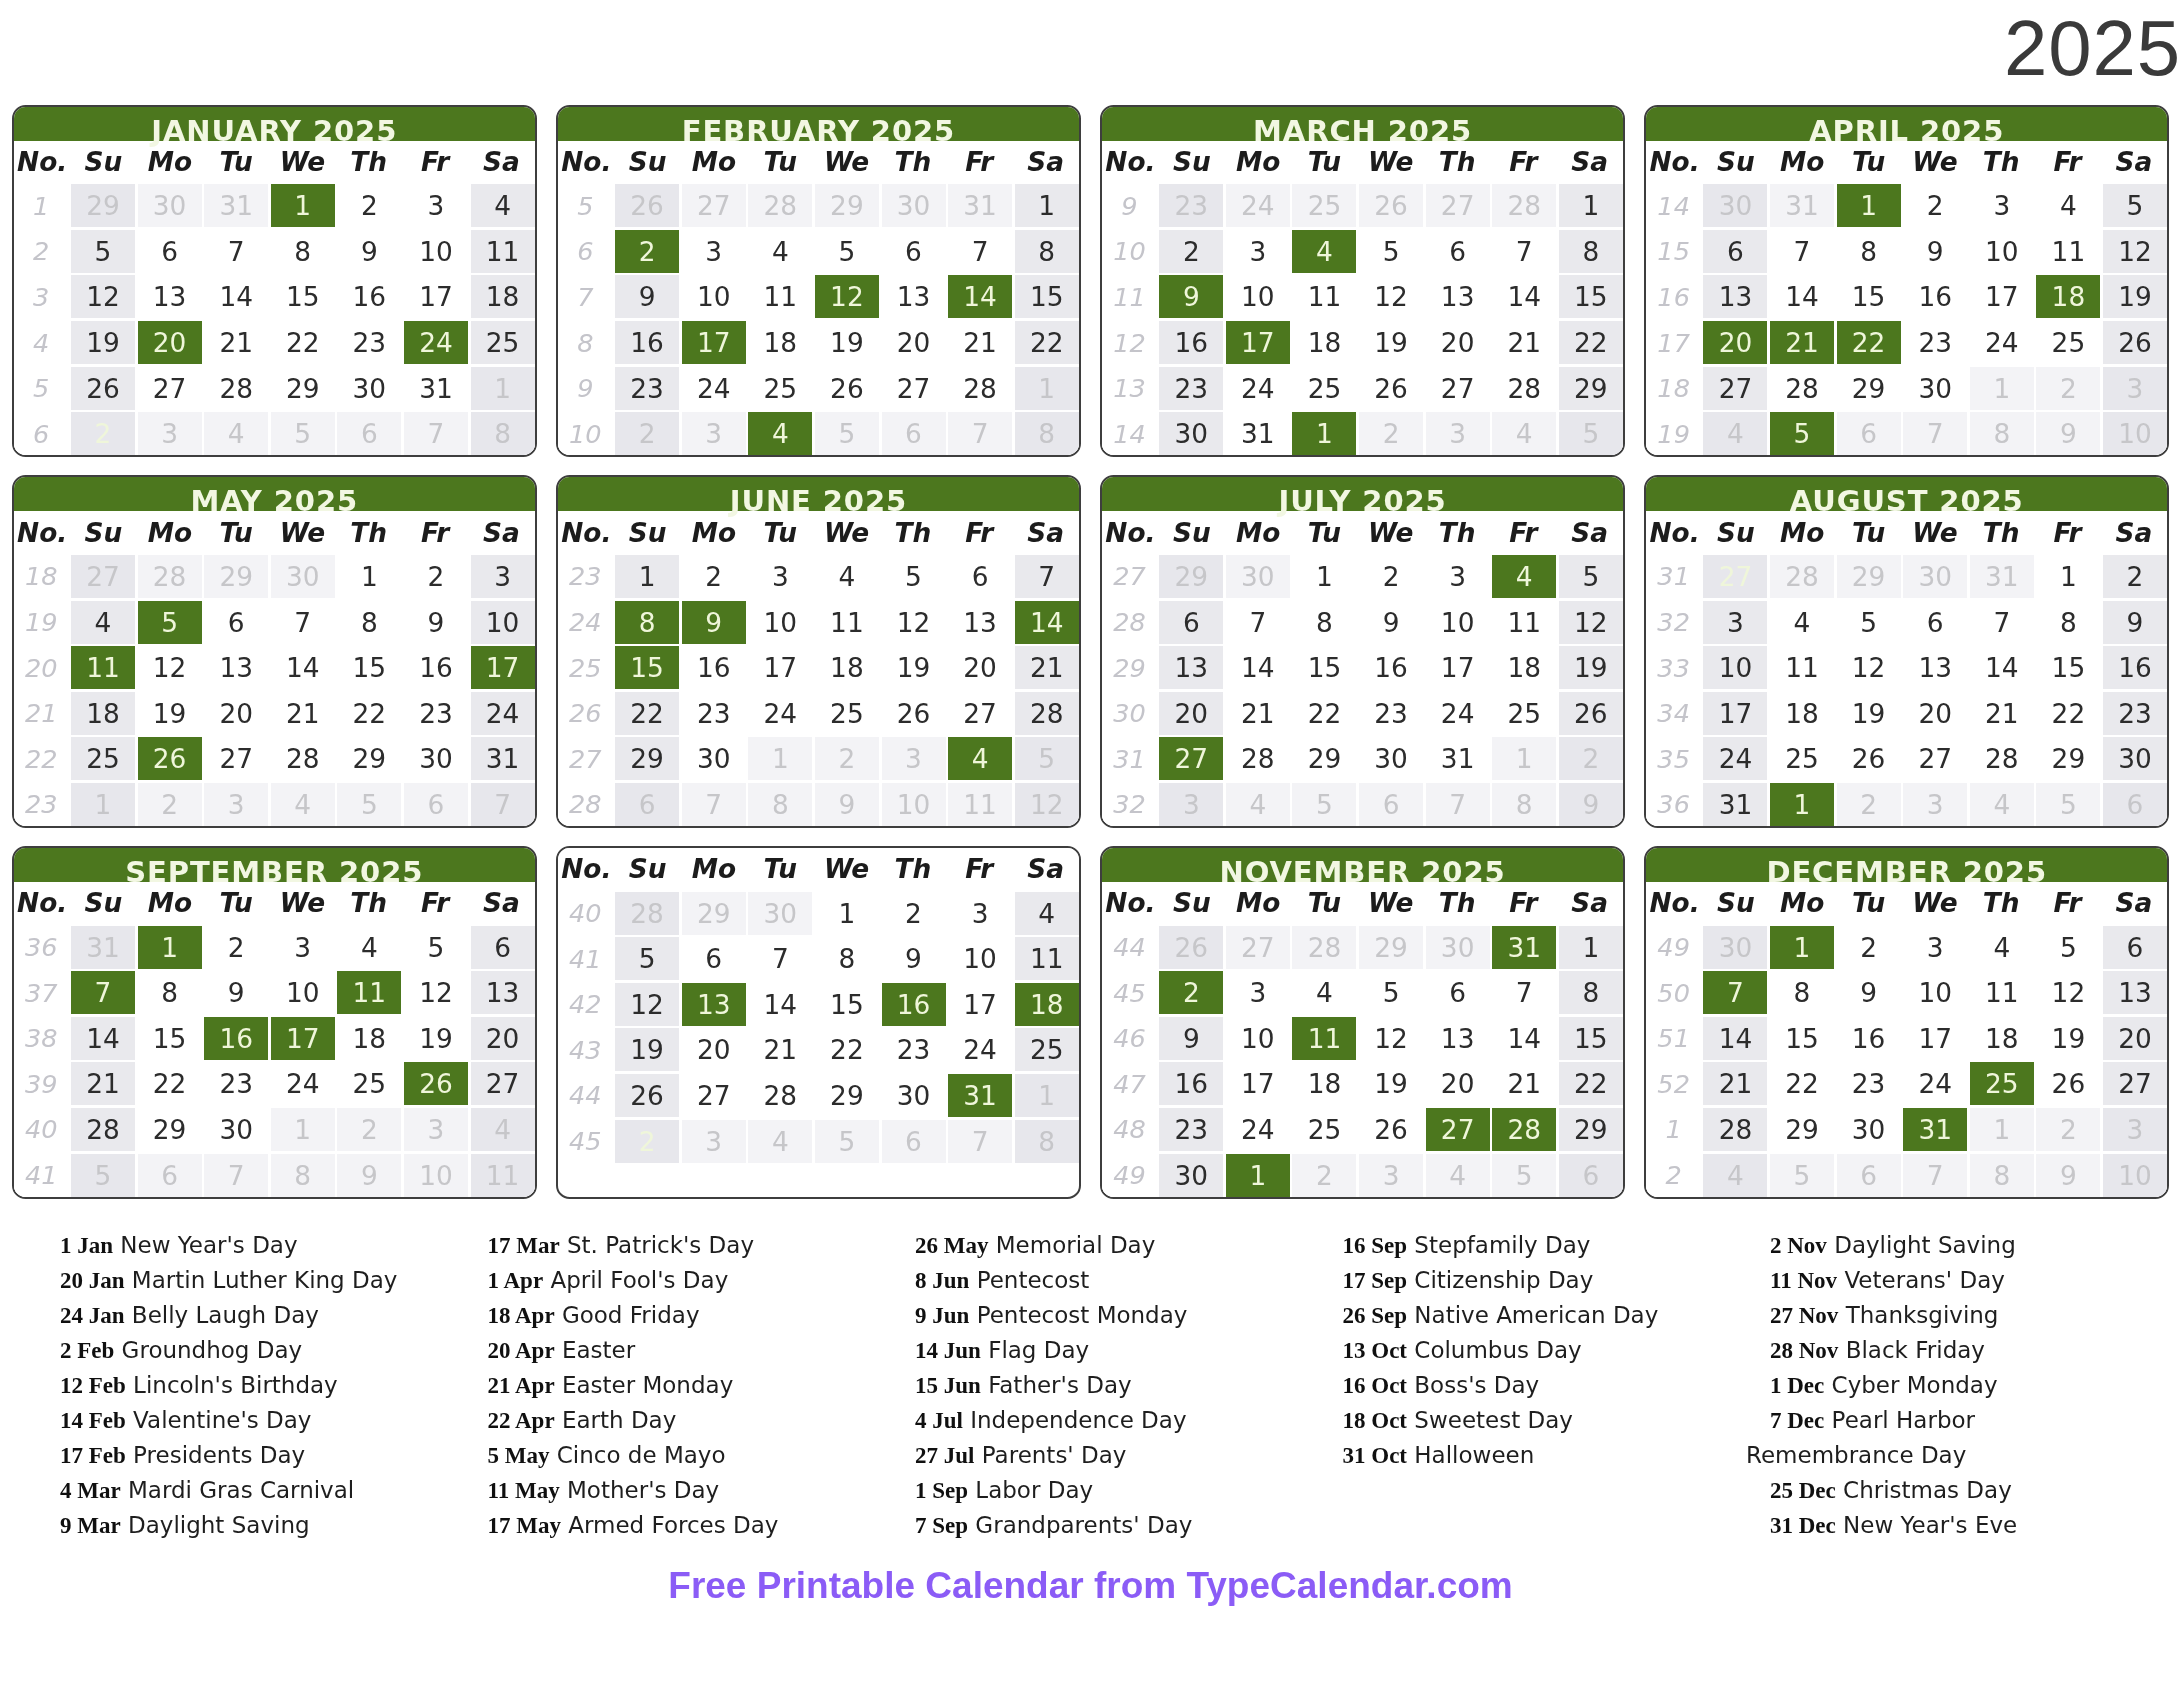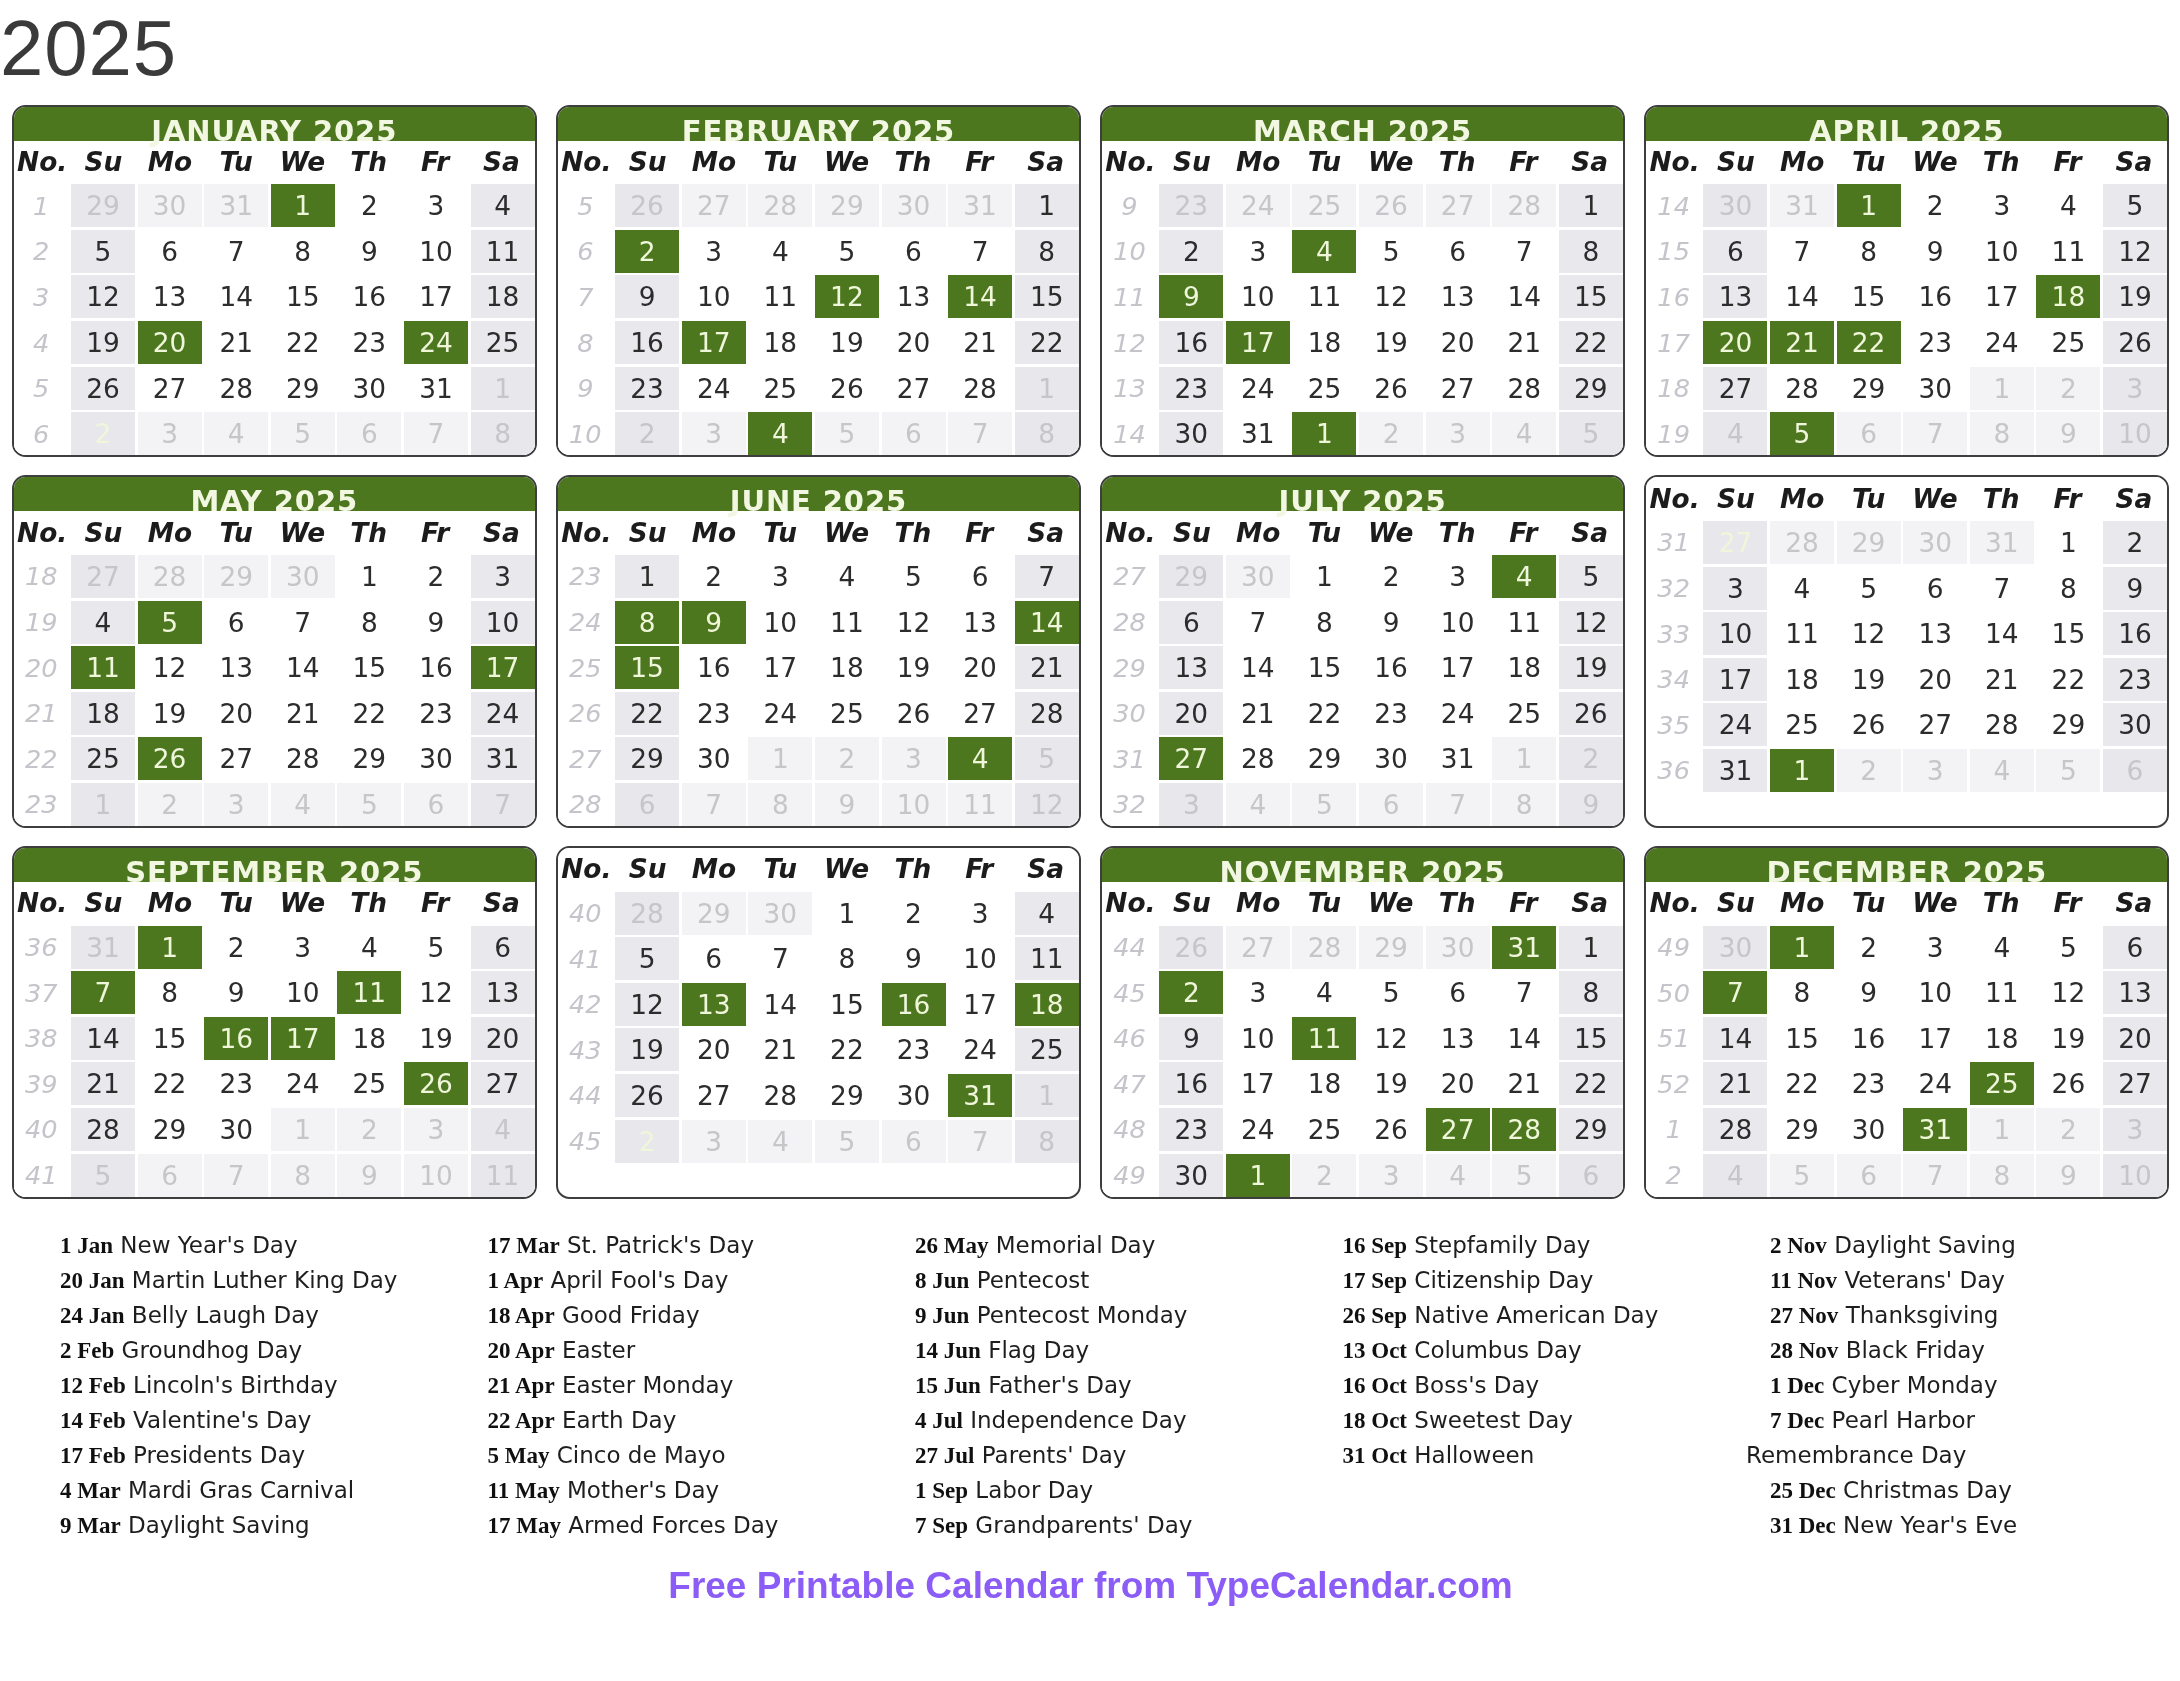--- a/index.html
+++ b/index.html
@@ -1,19 +1,19 @@
 <!DOCTYPE html>
 <html style="--green: #4c771e; --weekend-bg: #e9e9ed; --out-bg: #f3f3f6; --out-weekend-bg: #e7e7ec;font-size:13.6px"><head>
 <meta charset="utf-8">
 <style>
   html,body { margin:0; padding:0; background:#ffffff; }
   body { width:2181px; height:1681px; font-family:"DejaVu Sans", sans-serif; overflow:hidden; }
 
   .page-title {
-    text-align:left; font-family:"Liberation Sans", sans-serif;
+    text-align:right; font-family:"Liberation Sans", sans-serif;
     font-weight:500; font-size:78px; color:#3a3a3a;
     margin:3.4px 0 10.2px 0; letter-spacing:0.9px;
   }
 
   .months-grid {
     display:grid; grid-template-columns:repeat(4, 1fr);
     gap:18px 19.6px; padding:0 12px;
   }
 
   .month {
@@ -502,20 +502,21 @@
         <div class="cell weekend out">3</div>
         <div class="cell out">4</div>
         <div class="cell out">5</div>
         <div class="cell out">6</div>
         <div class="cell out">7</div>
         <div class="cell out">8</div>
         <div class="cell weekend out">9</div>
       </div>
     </div>
     <div class="month">
+      <div class="month-header">AUGUST 2025</div>
       <div class="weekday-row">
         <div class="weekday-cell">No.</div>
         <div class="weekday-cell">Su</div>
         <div class="weekday-cell">Mo</div>
         <div class="weekday-cell">Tu</div>
         <div class="weekday-cell">We</div>
         <div class="weekday-cell">Th</div>
         <div class="weekday-cell">Fr</div>
         <div class="weekday-cell">Sa</div>
       </div>

